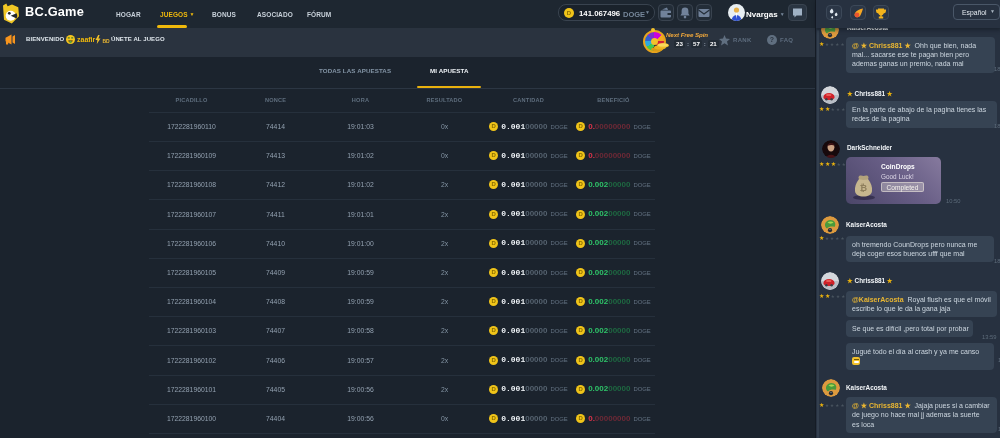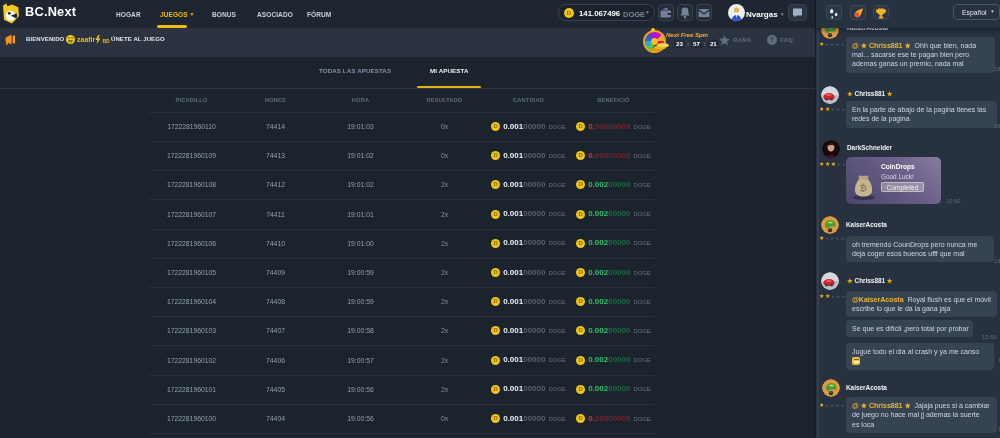--- a/index.html
+++ b/index.html
@@ -28,21 +28,21 @@
   .row { position:absolute; left:149px; width:506px; height:30px; border-bottom:1px solid #26303c; }
   .cell { position:absolute; top:0; width:85px; height:29px; line-height:29px; text-align:center; font-size:6.8px; color:#93a1b0; }
   .c1 { left:0; }
   .c2 { left:84px; }
   .c3 { left:169px; }
   .c4 { left:253px; color:#8494a4; }
   .c5 { left:337px; }
   .c6 { left:422px; }
   .amt { display:flex; align-items:center; justify-content:center; gap:3px; }
   .coin { width:9px; height:9px; border-radius:50%; background:#f0c419; color:#8a6d00; font-size:6px; font-weight:bold; text-align:center; line-height:9.5px; flex:0 0 auto; }
-  .w { color:#eef2f6; font-weight:bold; font-size:8px; }
+  .w { color:#eef2f6; font-weight:bold; font-size:8px;font-family:Liberation Mono, monospace; }
   .dim { color:#55626f; font-weight:bold; font-size:8px; }
   .doge { color:#647383; font-size:5.9px; margin-left:3px; }
   .gr { color:#2ec368; font-weight:bold; font-size:8px; }
   .grd { color:#1e6841; font-weight:bold; font-size:8px; }
   .rd { color:#e0334a; font-weight:bold; font-size:8px; }
   .rdd { color:#6e2936; font-weight:bold; font-size:8px; }
 
   
   #chat { position:absolute; left:815px; top:0; width:185px; height:438px; background:#273140; border-left:1px solid #151c25; }
   #chattop { position:absolute; left:0; top:0; width:185px; height:28px; background:#273140; box-shadow:0 2px 4px rgba(10,15,22,.45); }
@@ -59,21 +59,21 @@
 <body>
 <div id="page">
 
   <div id="nav">
     <svg class="abs" style="left:2px; top:3px;" width="18" height="21" viewBox="0 0 18 21">
       <path d="M1 2.5 L4.3 0.5 L5.6 3.2 L10 1.5 L16.3 4.2 L17 13.2 L9.8 20.5 L2 16.8 Z" fill="#f0c725"></path>
       <circle cx="8.7" cy="12.8" r="5" fill="#ffffff"></circle>
       <path d="M8.7 12.8 L14.6 10.2 A5.6 5.6 0 0 1 14.6 15.4 Z" fill="#23272e"></path>
       <circle cx="7.3" cy="10.3" r="1.4" fill="#23272e"></circle>
     </svg>
-    <div id="logotext">BC.Next</div>
+    <div id="logotext">BC.Game</div>
     <div class="navitem" style="left:116px;">HOGAR</div>
     <div class="navitem" style="left:160px; color:#f0b90b;">JUEGOS <span style="font-size:5px; vertical-align:1px;">▼</span></div>
     <div class="abs" style="left:157px; top:25px; width:30px; height:2.5px; background:#f0b90b; border-radius:2px;"></div>
     <div class="navitem" style="left:212px;">BONUS</div>
     <div class="navitem" style="left:257px;">ASOCIADO</div>
     <div class="navitem" style="left:307px;">FÓRUM</div>
 
     <div id="pill">
       <div class="coin" style="position:absolute; left:5px; top:3px; width:10px; height:10px; line-height:10.5px;">D</div>
       <span style="position:absolute; left:20px; top:4px; font-size:7.8px; font-weight:bold; color:#fff;">141.067496</span>

